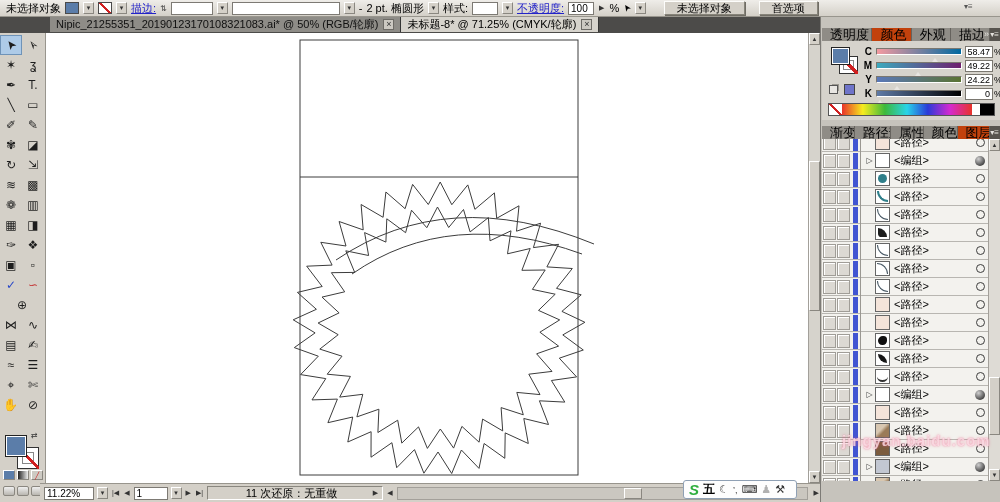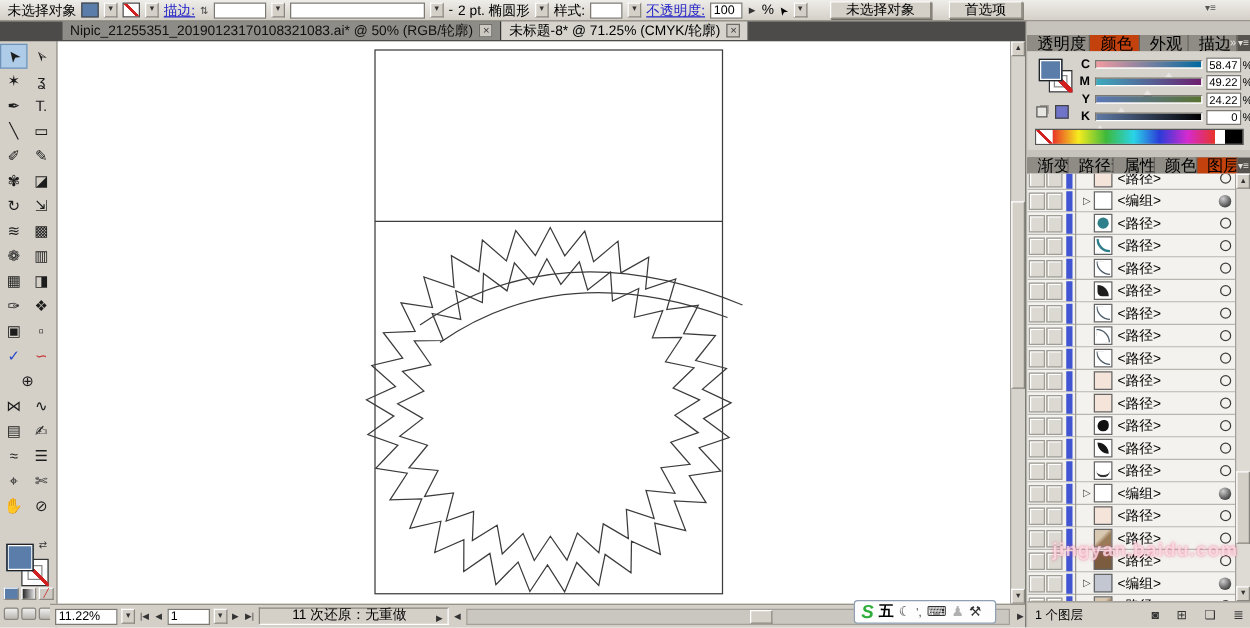--- a/index.html
+++ b/index.html
@@ -100,21 +100,21 @@
   .tg-filled{width:10px;height:10px;border-radius:50%;background:radial-gradient(circle at 35% 30%,#cfcfcf,#141414)}
   #lscroll{position:absolute;right:0;top:122px;width:12px;height:342px;background:#dedbd5;border-left:1px solid #a3a09a}
   #lthumb{position:absolute;left:0;top:238px;width:11px;height:58px;background:#d4d0c8;border:1px solid #8a8780;border-top-color:#fff;border-left-color:#fff}
   #layersbar{position:absolute;left:1px;top:464px;width:179px;height:21px;background:#d4d0c8;border-top:1px solid #98958d;display:flex;align-items:center;font-size:10px;padding:0 6px;gap:14px}
   .lbicon{font-size:10px;color:#333}
 
   
   #statusbar{left:40px;top:483px;width:780px;height:19px;background:#d4d0c8;border-top:1px solid #98958d;display:flex;align-items:center;gap:3px;padding-left:4px;z-index:4}
   #zoombox{width:50px}
   .navbtn{font-size:7px;color:#333;padding:0 1px}
-  #statusbox{width:152px;height:14px;border:1px solid #8a877f;border-bottom-color:#fff;border-right-color:#fff;display:flex;align-items:flex-end;padding:0 3px}
+  #statusbox{width:176px;height:14px;border:1px solid #8a877f;border-bottom-color:#fff;border-right-color:#fff;display:flex;align-items:center;padding:0 3px}
   #statustext{flex:1;text-align:center;font-size:11px}
   #hscrolltrack{position:relative;flex:1;height:13px;background:#cac7c0;border:1px solid #a3a09a;margin-right:2px}
   #hthumb{position:absolute;left:226px;top:0;width:18px;height:11px;background:#d4d0c8;border:1px solid #8a8780;border-top-color:#fff;border-left-color:#fff}
 
   
   #ime{left:683px;top:480px;width:114px;height:19px;background:#fdfdfd;border:1px solid #8fa0b4;border-radius:3px;display:flex;align-items:center;gap:4px;padding:0 5px;z-index:9}
   #ime .slogo{color:#2fae3e;font-weight:bold;font-style:italic;font-size:15px;line-height:15px}
   #ime .wubi{font-size:12px;font-weight:bold}
   #ime .g{color:#333;font-size:11px}
   #ime .dim{color:#b0b0b0}
@@ -622,27 +622,20 @@
           </span>
   </div>
       </div>
   </div>
   <div id="lscroll">
     <div class="sbtn">▲</div>
     <div id="lthumb"></div>
     <div class="sbtn abs" style="bottom:0">▼</div>
   </div>
 
-  <div id="layersbar">
-    <span>1 个图层</span>
-    <span class="lbicon" style="margin-left:auto">◙</span>
-    <span class="lbicon">⊞</span>
-    <span class="lbicon">❏</span>
-    <span class="lbicon">≣</span>
-  </div>
 </div>
 <span id="dock-collapse" class="abs">»</span>
 
 <div id="statusbar" class="abs">
   <span class="inbox" id="zoombox">11.22%</span>
   <span class="dd">▾</span>
   <span class="navbtn">|◀</span>
   <span class="navbtn">◀</span>
   <span class="inbox" style="width:34px">1</span>
   <span class="dd">▾</span>

